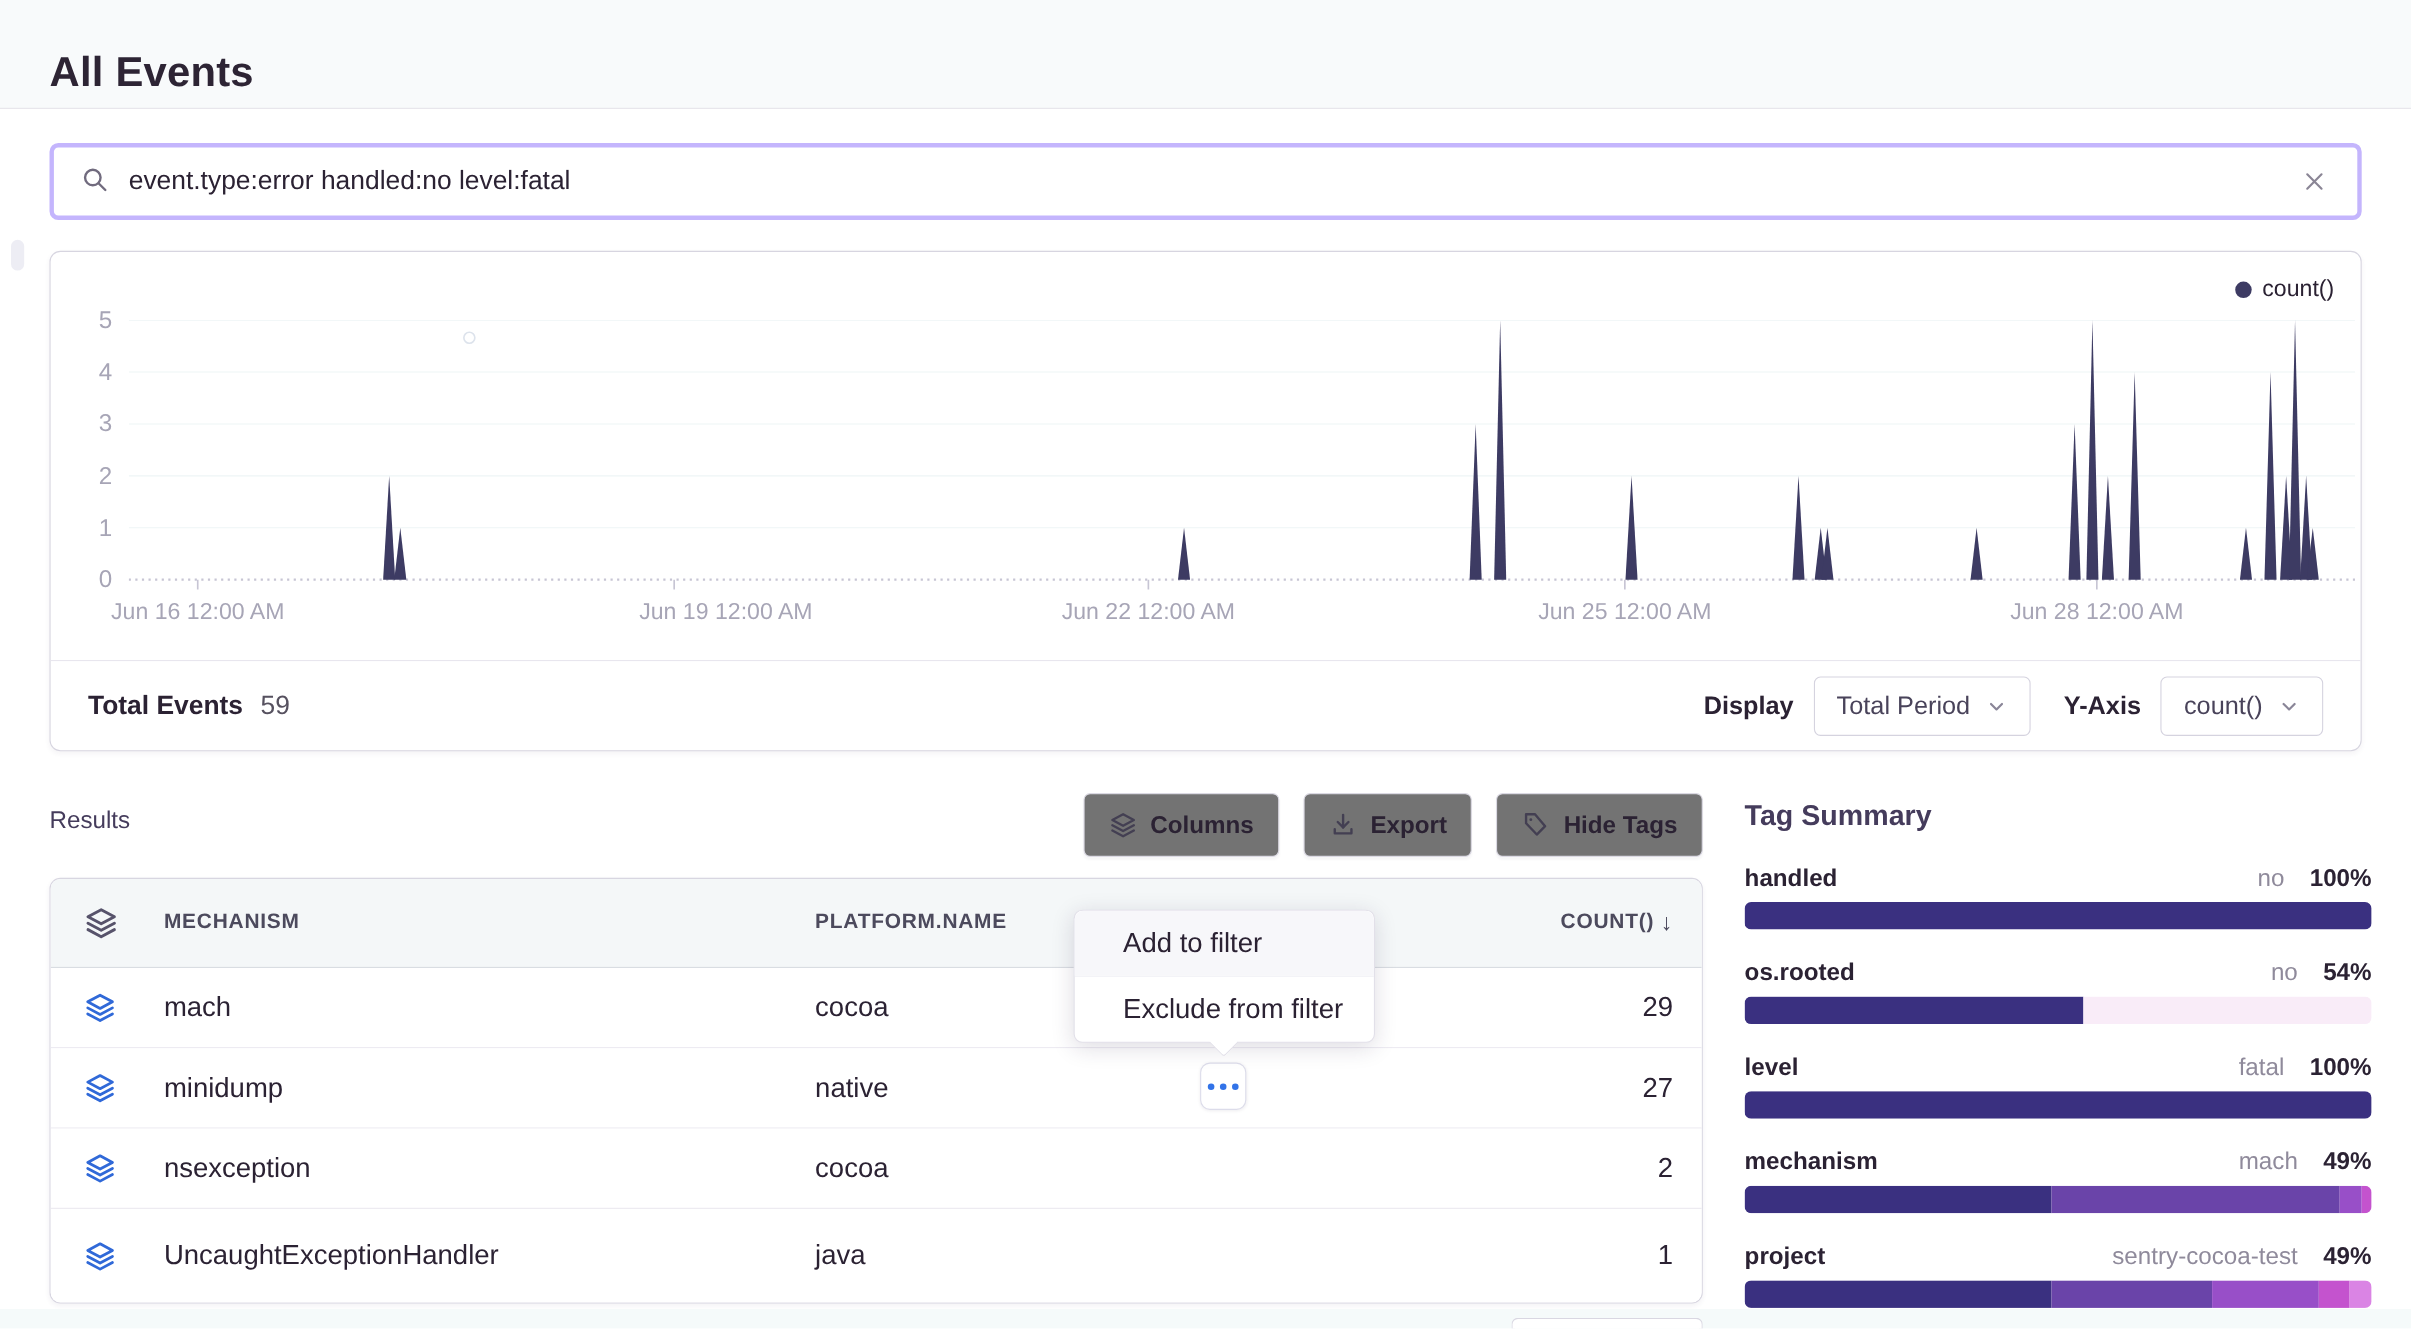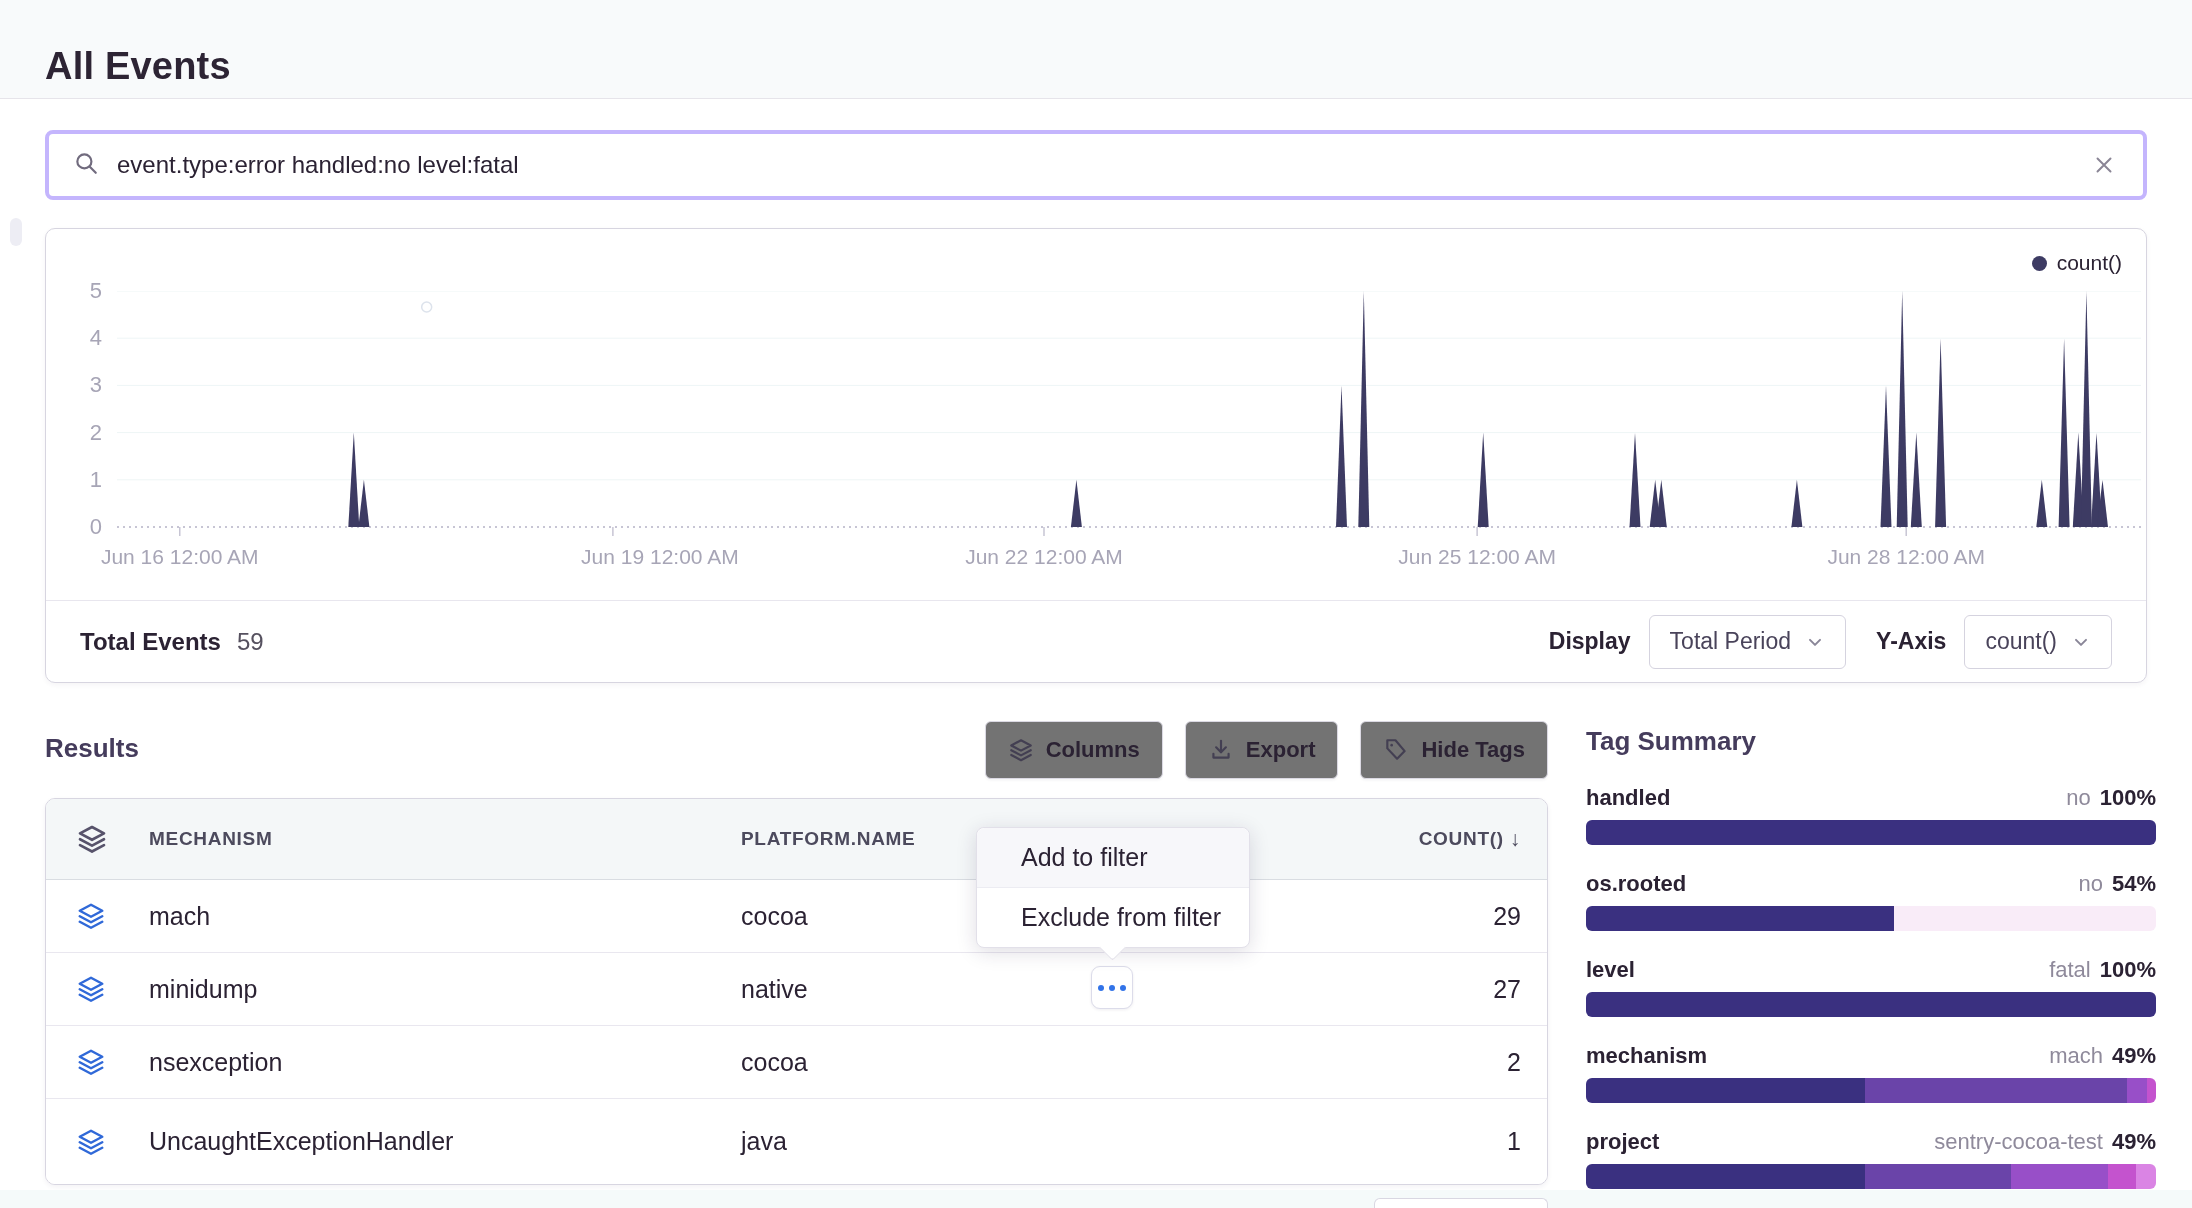--- a/index.html
+++ b/index.html
@@ -36,21 +36,21 @@
   .tf-value{font-size:24px;color:#56515f;margin-left:16px;}
   .footer-spacer{flex:1;}
   .ctl-label{font-size:23px;font-weight:bold;color:#2b2233;margin-right:18px;}
   .dd-btn{height:54px;padding:0 20px;border:1px solid #d5d3df;border-radius:6px;background:#fff;
           display:flex;align-items:center;gap:14px;font-size:23px;color:#49435a;cursor:pointer;
           font-family:inherit;margin-right:30px;}
   .dd-btn:last-child{margin-right:0;}
   .chev{color:#8a8698;display:flex;}
 
   
-  .results-heading{left:45px;top:733px;font-size:26px;font-weight:bold;color:#453c5c;margin:0;}
+  .results-heading{left:45px;top:733px;font-size:22px;font-weight:normal;color:#453c5c;margin:0;}
   .results-buttons{top:721px;right:644px;display:flex;gap:22px;}
   .tool-btn{height:58px;padding:0 22px;background:#737373;border:1px solid #dbd9e3;border-radius:6px;
             display:flex;align-items:center;gap:12px;font-size:22px;font-weight:bold;color:#2b2233;
             font-family:inherit;cursor:pointer;box-shadow:0 2px 2px rgba(50,40,80,.04);}
   .tool-btn .b-icon{display:flex;color:#433f52;}
 
   
   .table-card{left:45px;top:798px;width:1503px;height:387px;background:#fff;border:1px solid #d8d6e1;
               border-radius:10px;box-sizing:border-box;overflow:hidden;display:flex;flex-direction:column;
               box-shadow:0 2px 5px rgba(50,40,80,.06);}
@@ -81,21 +81,21 @@
                 border-radius:9px;box-shadow:0 1px 3px rgba(40,30,65,.08);z-index:15;cursor:pointer;
                 display:flex;align-items:center;justify-content:center;gap:5px;padding:0;}
   .ellipsis-btn i{width:6px;height:6px;border-radius:50%;background:#3273e8;}
 
   
   .tag-summary{left:1586px;top:726px;width:570px;}
   .tag-heading{font-size:26px;font-weight:bold;color:#453c5c;margin:0 0 28px 0;}
   .tag-block{margin-bottom:26px;}
   .tag-label-row{display:flex;justify-content:space-between;align-items:baseline;margin-bottom:9px;}
   .tag-name{font-size:22px;font-weight:bold;color:#2b2233;}
-  .tag-right{display:flex;gap:9px;align-items:baseline;}
+  .tag-right{display:flex;gap:23px;align-items:baseline;}
   .tag-value{font-size:22px;color:#8f8a9b;}
   .tag-pct{font-size:22px;font-weight:bold;color:#2b2233;}
   .tag-bar{height:25px;border-radius:6px;overflow:hidden;display:flex;cursor:pointer;}
   .tag-seg{height:100%;}
 
   
   .bottom-strip{left:0;top:1190px;width:2192px;height:18px;background:#f5fafa;}
   .pagination-sliver{left:1374px;top:1198px;width:174px;height:10px;background:#fff;
                      border:1px solid #d9d7e2;border-bottom:none;border-radius:6px 6px 0 0;box-sizing:border-box;}
 </style>

